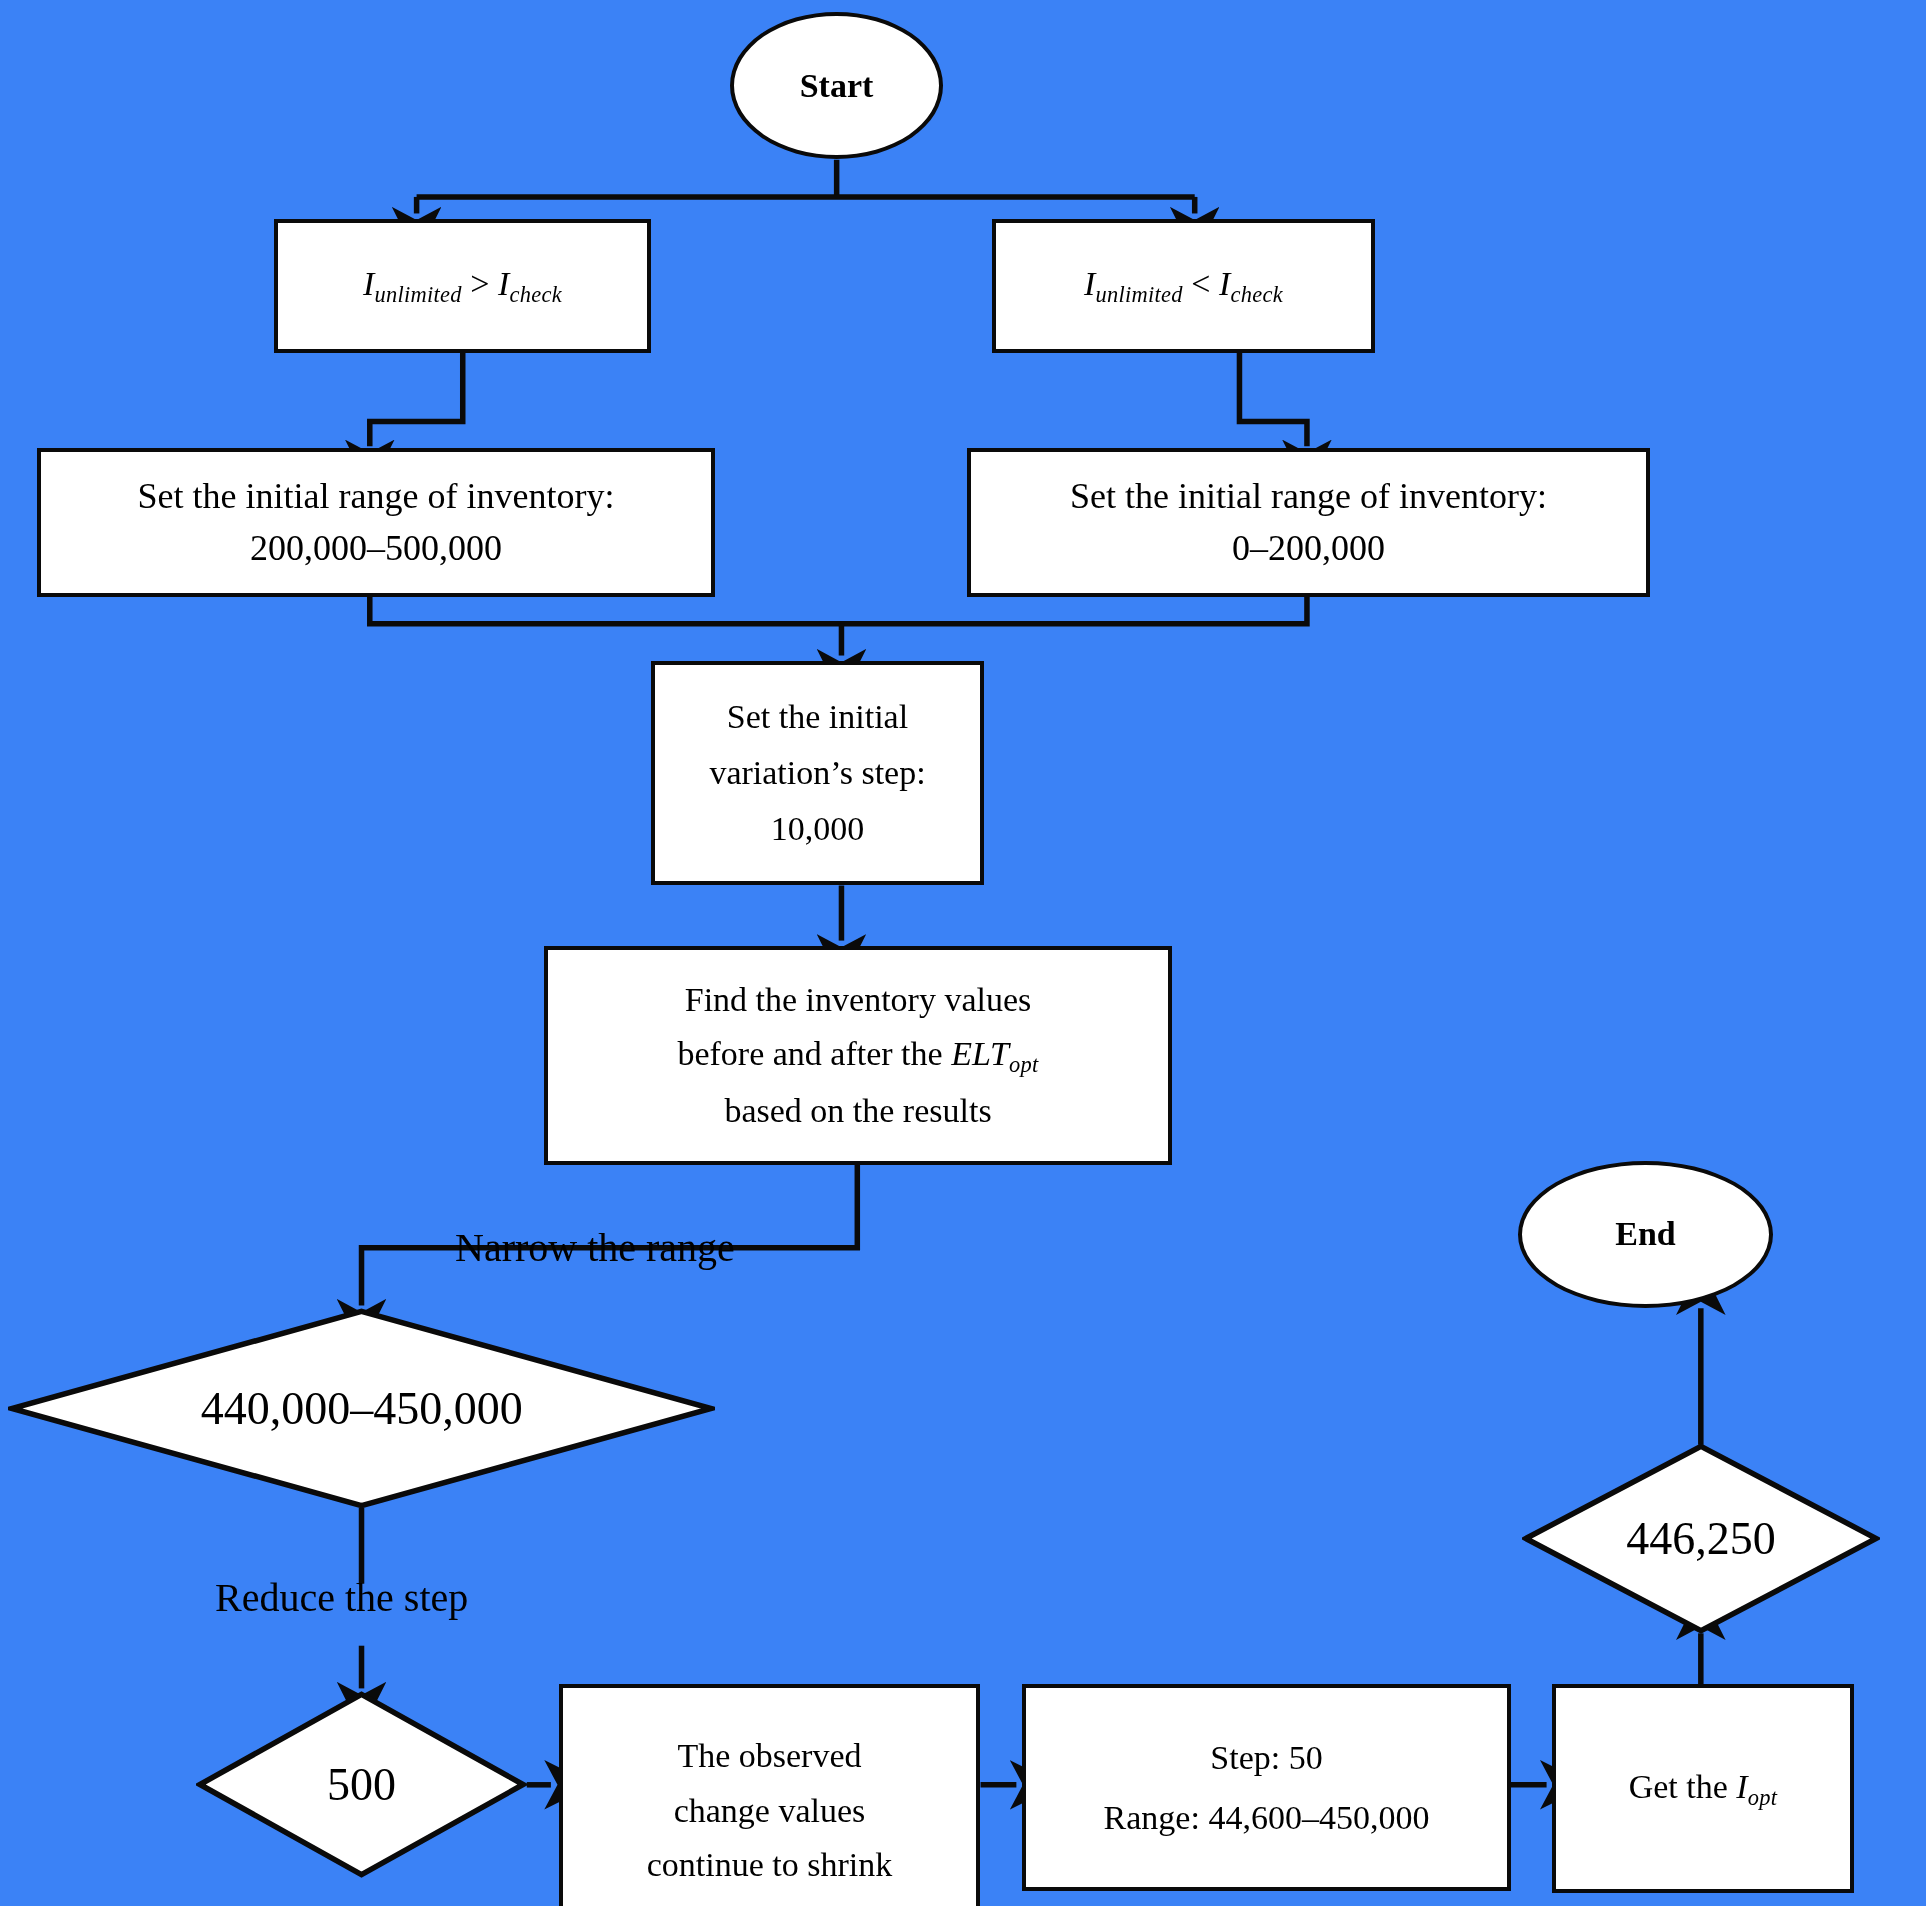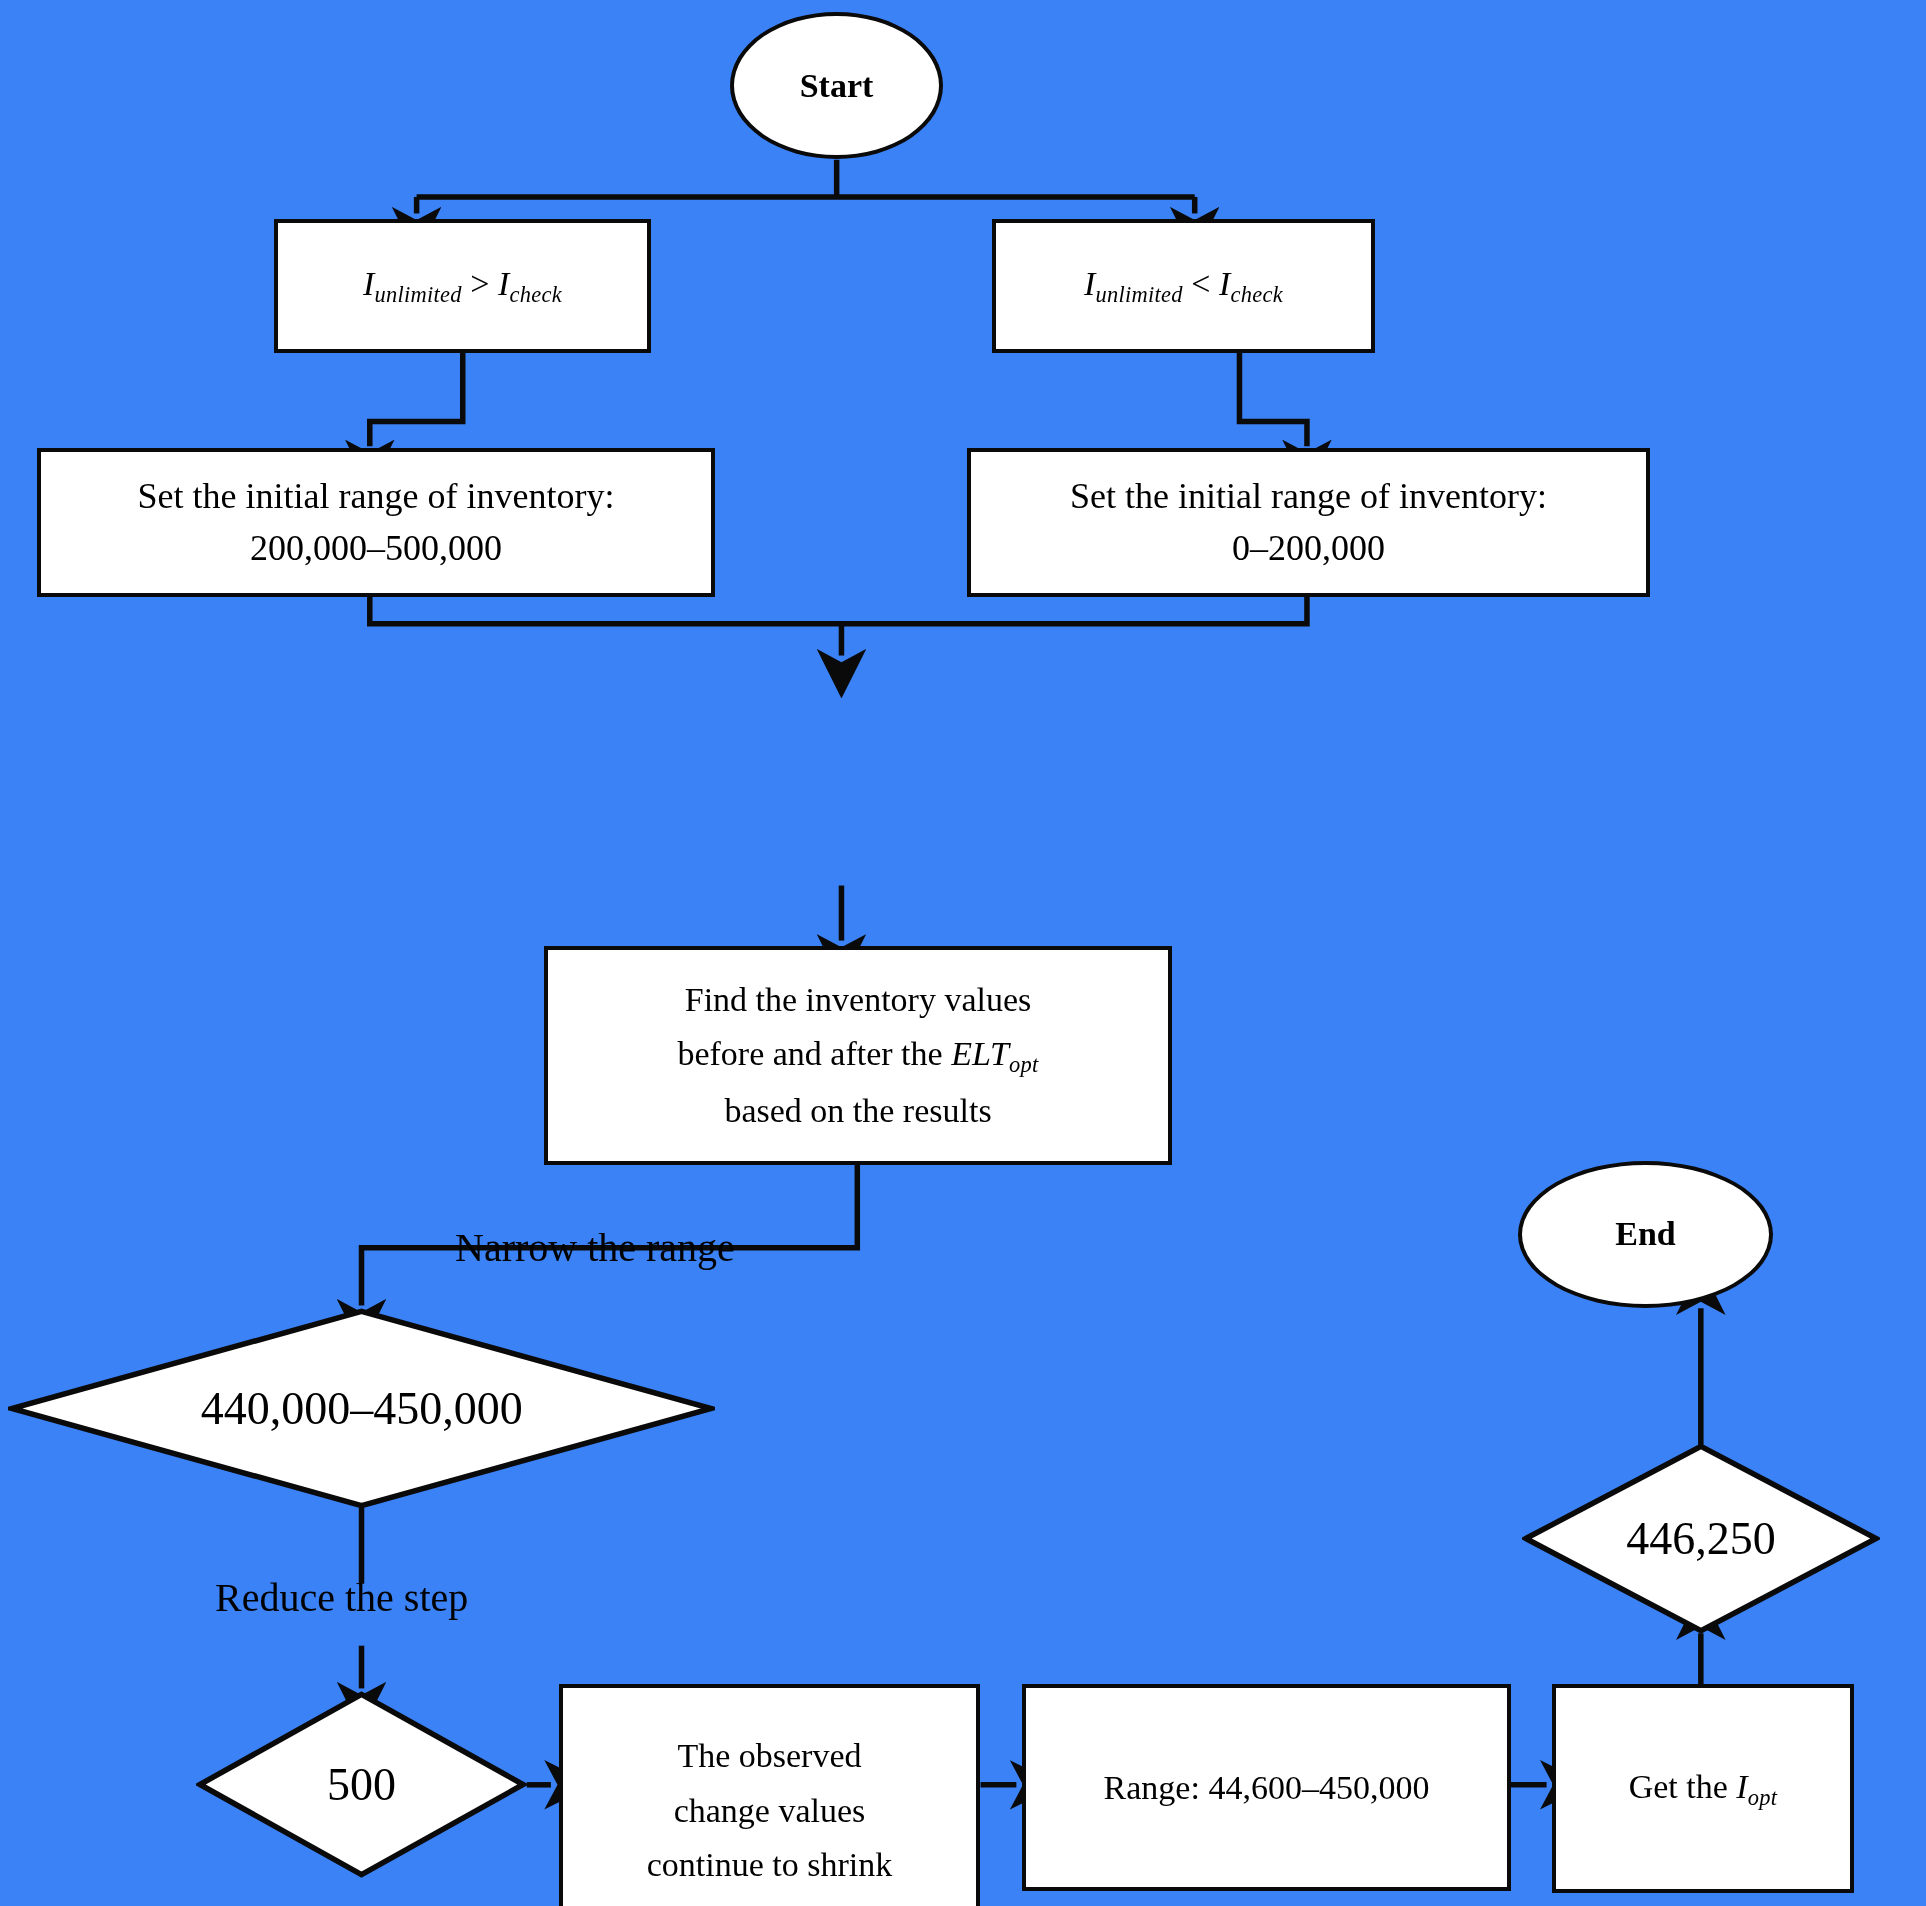--- a/index.html
+++ b/index.html
@@ -91,20 +91,27 @@
     </div>
   </div>
 
   <div class="node rect" style="left:967px;top:448px;width:683px;height:149px;">
     <div class="txt big">
       <div>Set the initial range of inventory:</div>
       <div>0–200,000</div>
     </div>
   </div>
 
+  <div class="node rect" style="left:651px;top:661px;width:333px;height:224px;">
+    <div class="txt" style="line-height:1.65;">
+      <div>Set the initial</div>
+      <div>variation’s step:</div>
+      <div>10,000</div>
+    </div>
+  </div>
 
   <div class="node rect" style="left:544px;top:946px;width:628px;height:219px;align-items:center;">
     <div class="txt" style="line-height:1.6;">
       <div>Find the inventory values</div>
       <div>
         <span>before and after the</span>
         <span class="mathvar">ELT</span><span class="sub">opt</span>
       </div>
       <div>based on the results</div>
     </div>
@@ -131,20 +138,21 @@
   <div class="node rect" style="left:559px;top:1684px;width:421px;height:254px;">
     <div class="txt" style="line-height:1.6;">
       <div>The observed</div>
       <div>change values</div>
       <div>continue to shrink</div>
     </div>
   </div>
 
   <div class="node rect" style="left:1022px;top:1684px;width:489px;height:207px;">
     <div class="txt" style="line-height:1.75;">
+      <div>Step: 50</div>
       <div>Range: 44,600–450,000</div>
     </div>
   </div>
 
   <div class="node rect" style="left:1552px;top:1684px;width:302px;height:209px;">
     <span class="txt">
       <span>Get the</span>
       <span class="mathvar">I</span><span class="sub">opt</span>
     </span>
   </div>

